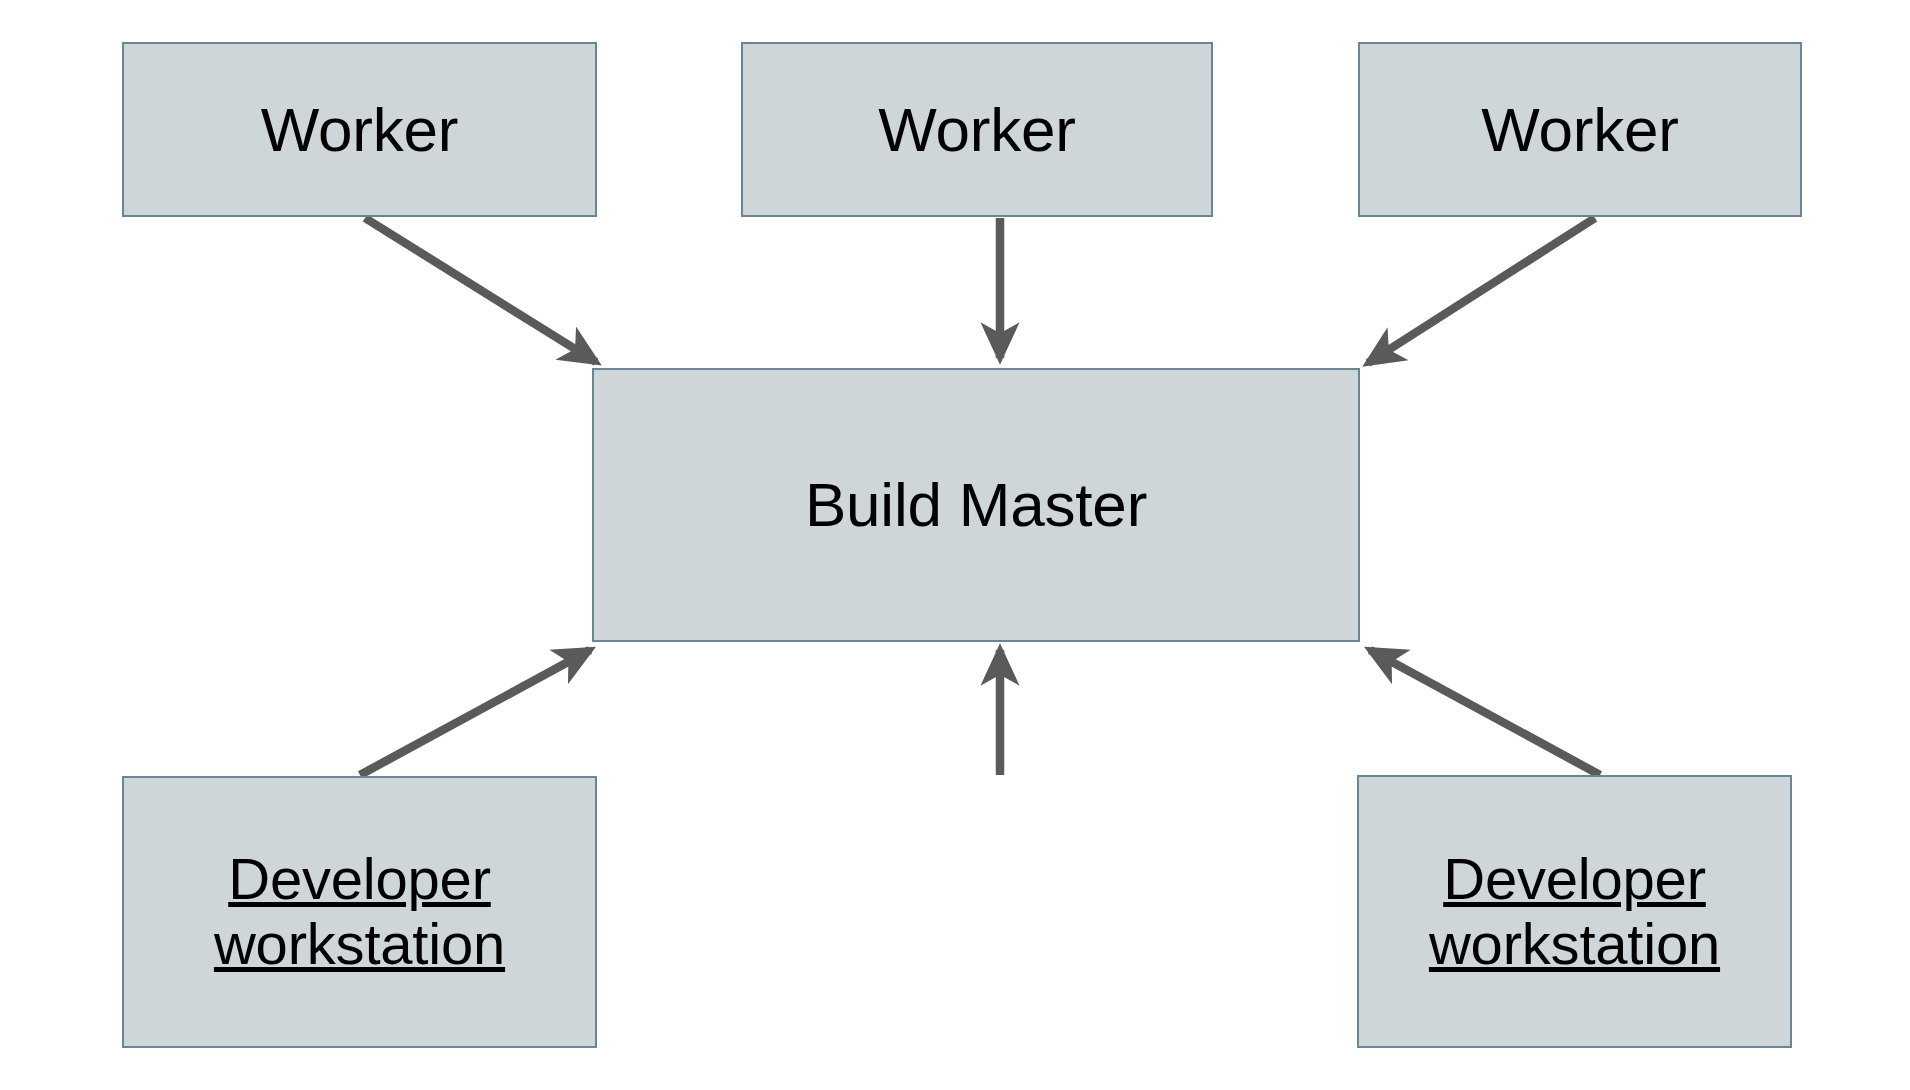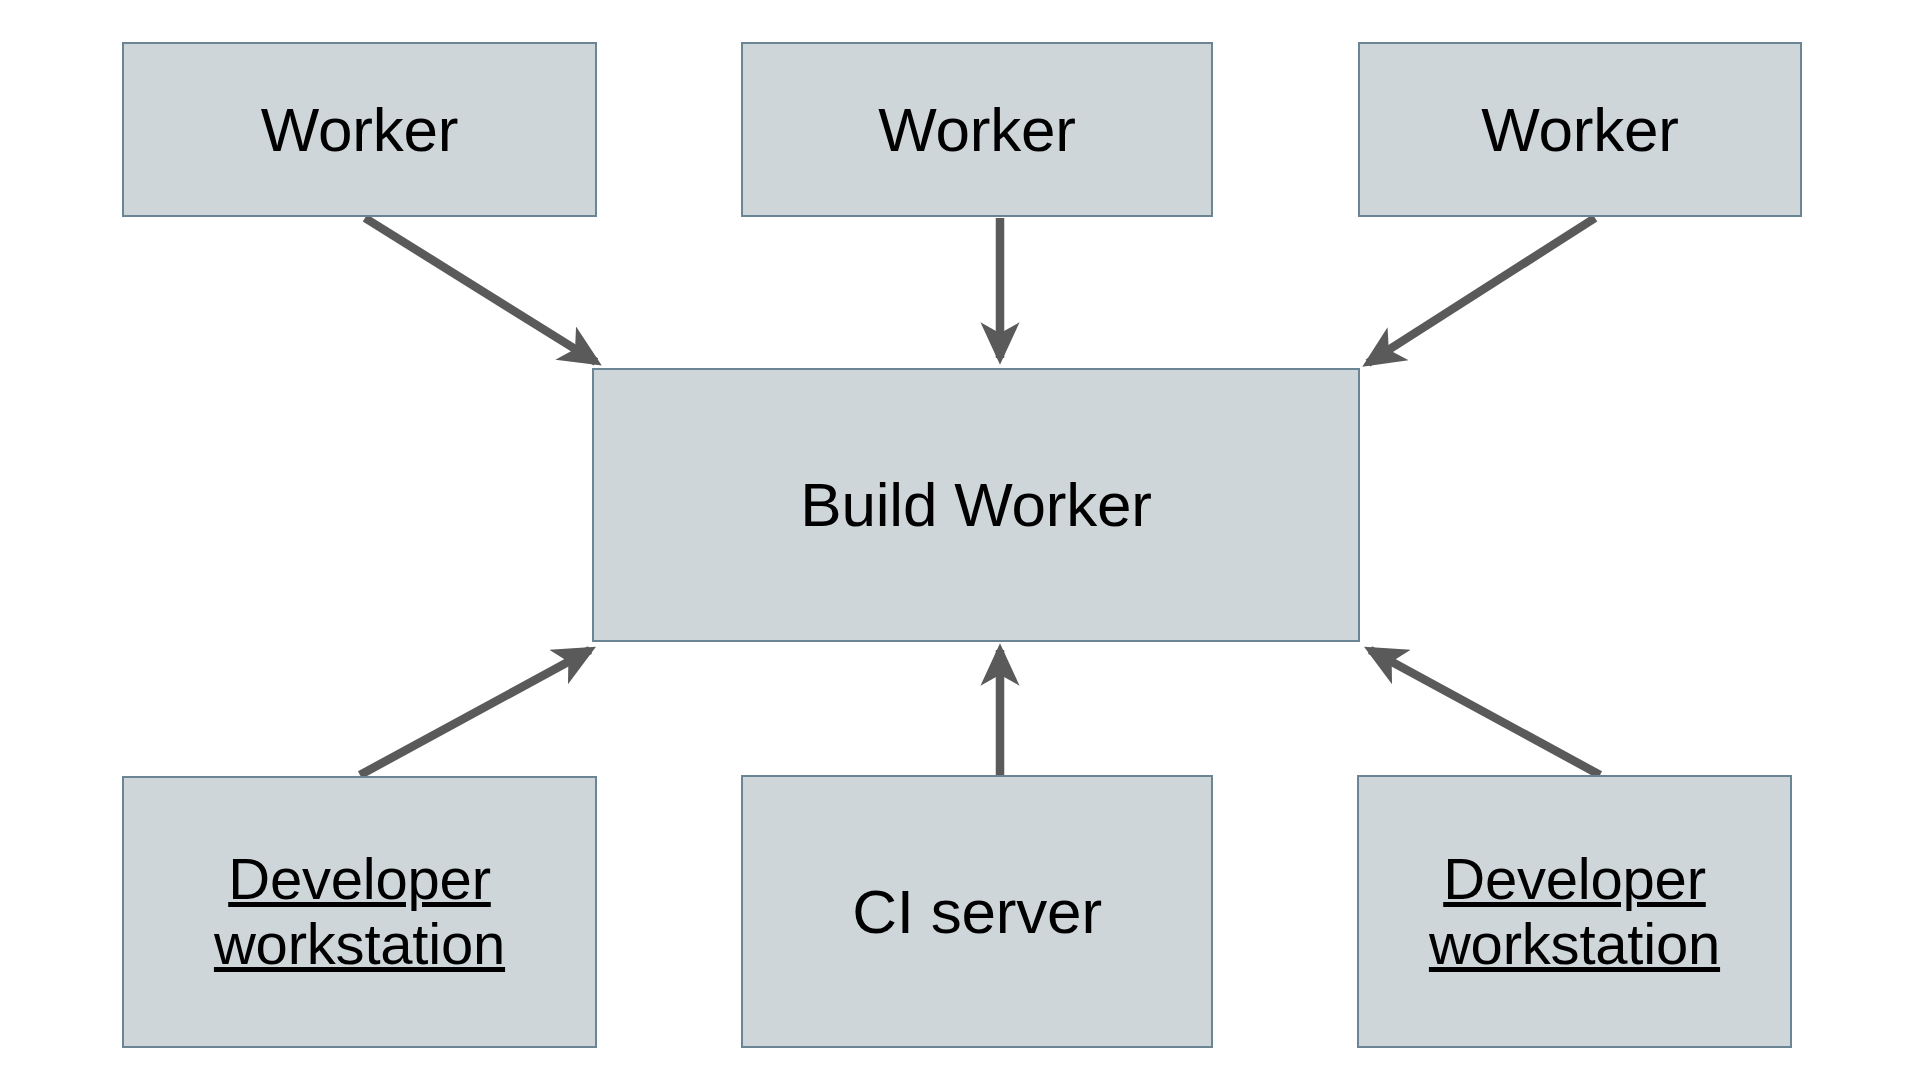--- a/index.html
+++ b/index.html
@@ -101,30 +101,27 @@
 
   <div class="node-box" id="node-worker-2">
     <span class="node-label size-lg">Worker</span>
   </div>
 
   <div class="node-box" id="node-worker-3">
     <span class="node-label size-lg">Worker</span>
   </div>
 
   <div class="node-box" id="node-build-master">
-    <span class="node-label size-lg">Build Worker</span>
+    <span class="node-label size-lg">Build Master</span>
   </div>
 
   <div class="node-box" id="node-dev-workstation-left">
     <span class="node-label size-md">Developer
 workstation</span>
   </div>
 
-  <div class="node-box" id="node-ci-server">
-    <span class="node-label size-lg">CI server</span>
-  </div>
 
   <div class="node-box" id="node-dev-workstation-right">
     <span class="node-label size-md">Developer
 workstation</span>
   </div>
 
 </div>
 
 </body></html>

